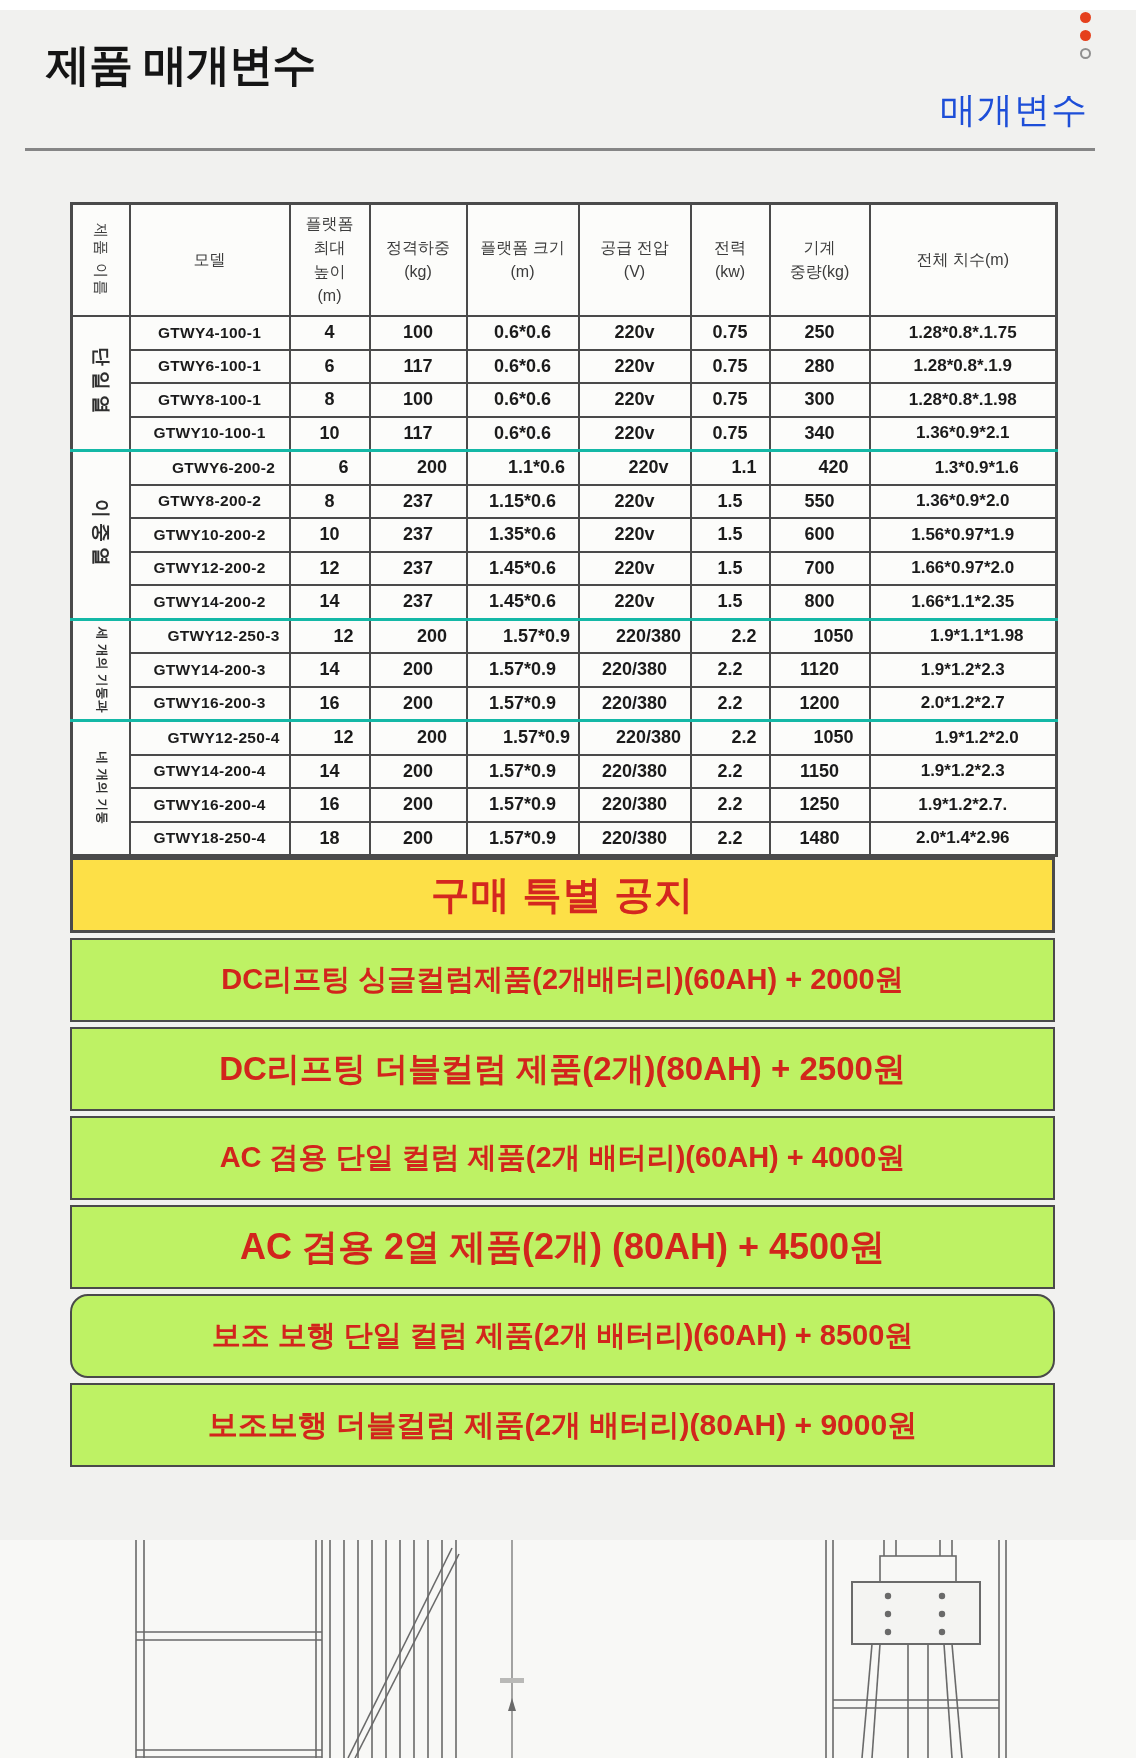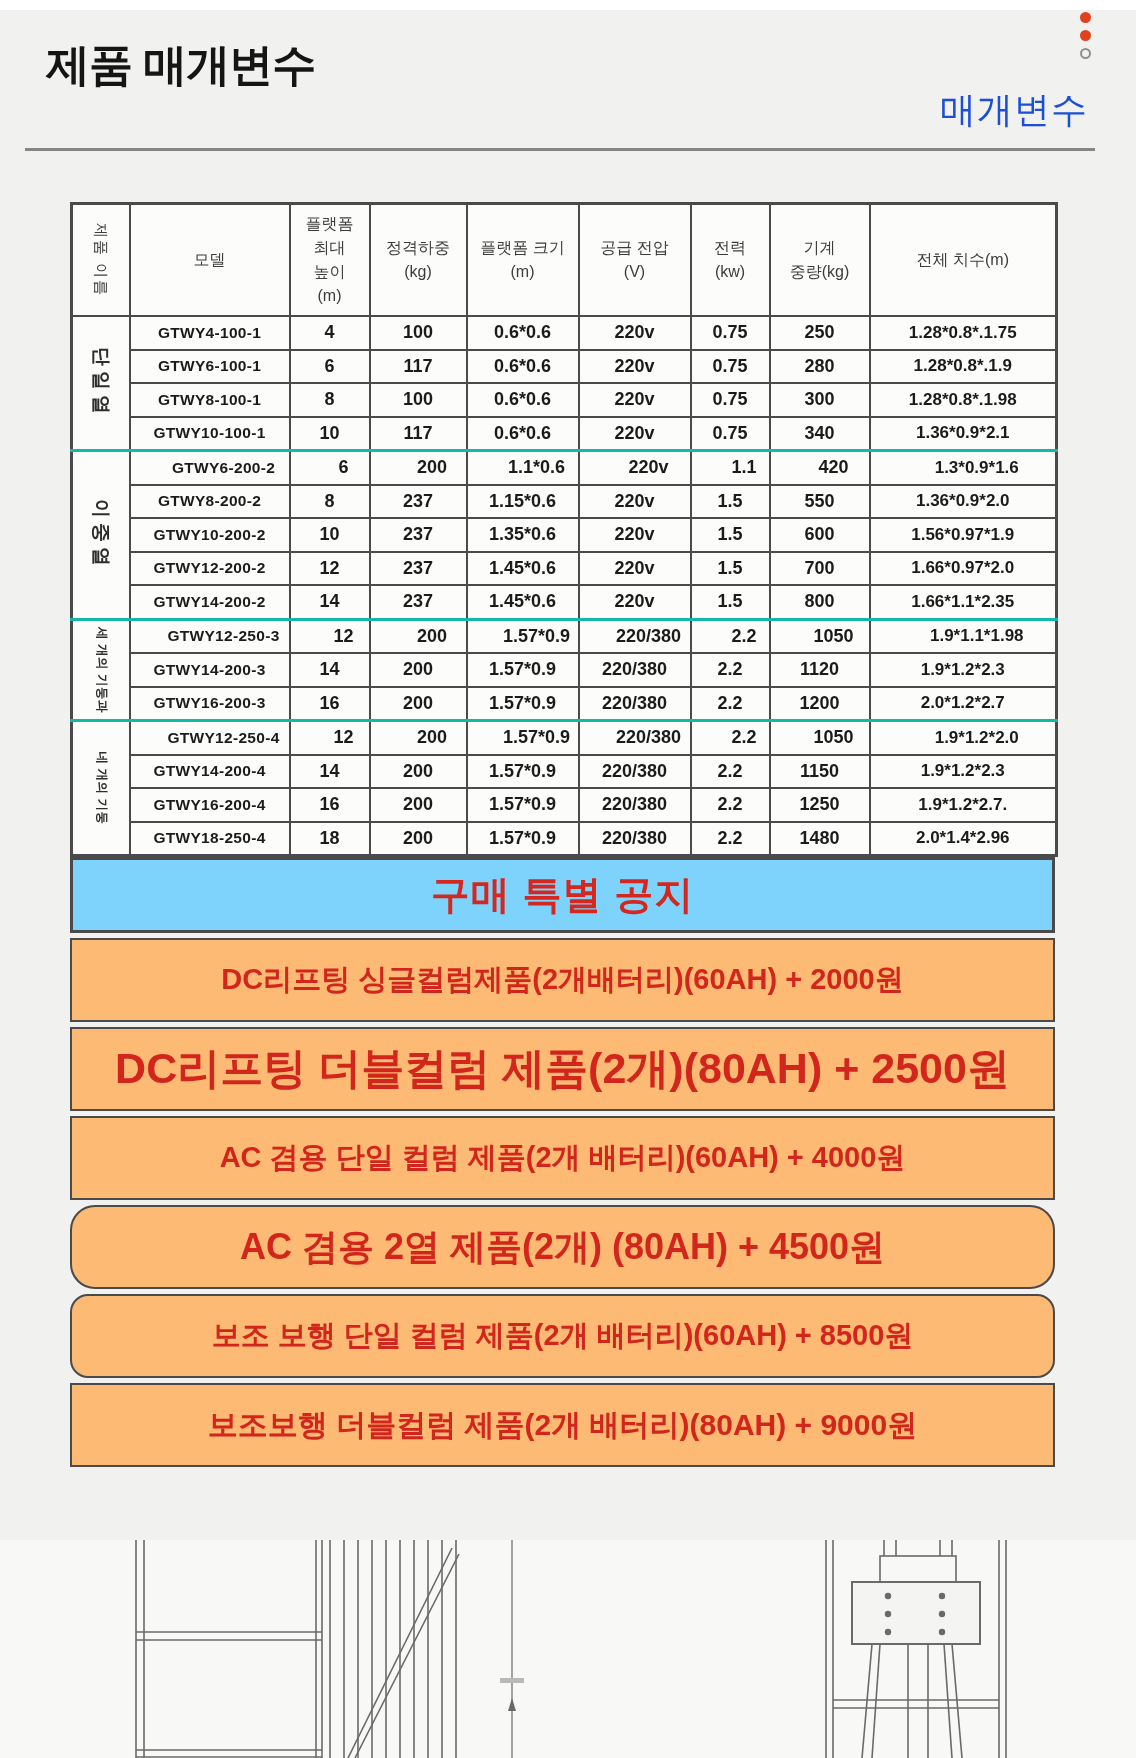--- a/index.html
+++ b/index.html
@@ -41,26 +41,26 @@
   .vtext{
     position:absolute;left:50%;top:50%;
     transform:translate(-50%,-50%) rotate(90deg);
     white-space:nowrap;font-weight:bold;color:#2e2e2e;
   }
   .vtext.big{font-size:19px;letter-spacing:5px;}
   .vtext.small{font-size:12.5px;letter-spacing:0.5px;}
   .vtext.corner-text{font-size:15px;letter-spacing:2px;font-weight:normal;color:#3c3c3c;}
 
   .notice-banner{
-    width:979px;height:70px;border:3px solid #4a4a4a;background:#7dd3fc;
+    width:979px;height:70px;border:3px solid #4a4a4a;background:#fde047;
     display:flex;align-items:center;justify-content:center;
     font-size:39px;font-weight:bold;color:#d4271f;letter-spacing:1px;
   }
   .notice-row{
-    width:981px;height:80px;border:2px solid #4a4a4a;background:#fdba74;
+    width:981px;height:80px;border:2px solid #4a4a4a;background:#bef264;
     margin-top:5px;display:flex;align-items:center;justify-content:center;
     font-weight:bold;color:#d2251c;
   }
   .drawings-bg{position:absolute;left:0;top:1540px;width:1136px;height:218px;background:#f8f8f6;}
   svg.drawings{position:absolute;left:0;top:1540px;}
 </style>
 </head>
 <body>
 
 <div class="top-strip"></div>
@@ -284,23 +284,23 @@
           <td>2.2</td>
           <td>1480</td>
           <td class="dims">2.0*1.4*2.96</td>
         </tr>
       </tbody>
   </table>
 
   <div class="notice-banner">구매 특별 공지</div>
   <div id="notice-list">
       <div class="notice-row" style="font-size: 29px;">DC리프팅 싱글컬럼제품(2개배터리)(60AH) + 2000원</div>
-      <div class="notice-row" style="font-size: 43px;">DC리프팅 더블컬럼 제품(2개)(80AH) + 2500원</div>
+      <div class="notice-row" style="font-size: 33px;">DC리프팅 더블컬럼 제품(2개)(80AH) + 2500원</div>
       <div class="notice-row" style="font-size: 29px; text-align: right;">AC 겸용 단일 컬럼 제품(2개 배터리)(60AH) + 4000원</div>
-      <div class="notice-row" style="font-size: 36px; border-radius: 25px;">AC 겸용 2열 제품(2개) (80AH) + 4500원</div>
+      <div class="notice-row" style="font-size: 36px;">AC 겸용 2열 제품(2개) (80AH) + 4500원</div>
       <div class="notice-row" style="font-size: 29px; border-radius: 18px;">보조 보행 단일 컬럼 제품(2개 배터리)(60AH) + 8500원</div>
       <div class="notice-row" style="font-size: 30px;">보조보행 더블컬럼 제품(2개 배터리)(80AH) + 9000원</div>
     </div>
 </div>
 
 <div class="drawings-bg"></div>
 <svg class="drawings" width="1136" height="218" viewBox="0 1540 1136 218" fill="none" stroke="#6a6a6a" stroke-width="1.6">
   <g>
 
     <line x1="322" y1="1444" x2="524" y2="1444"></line>

